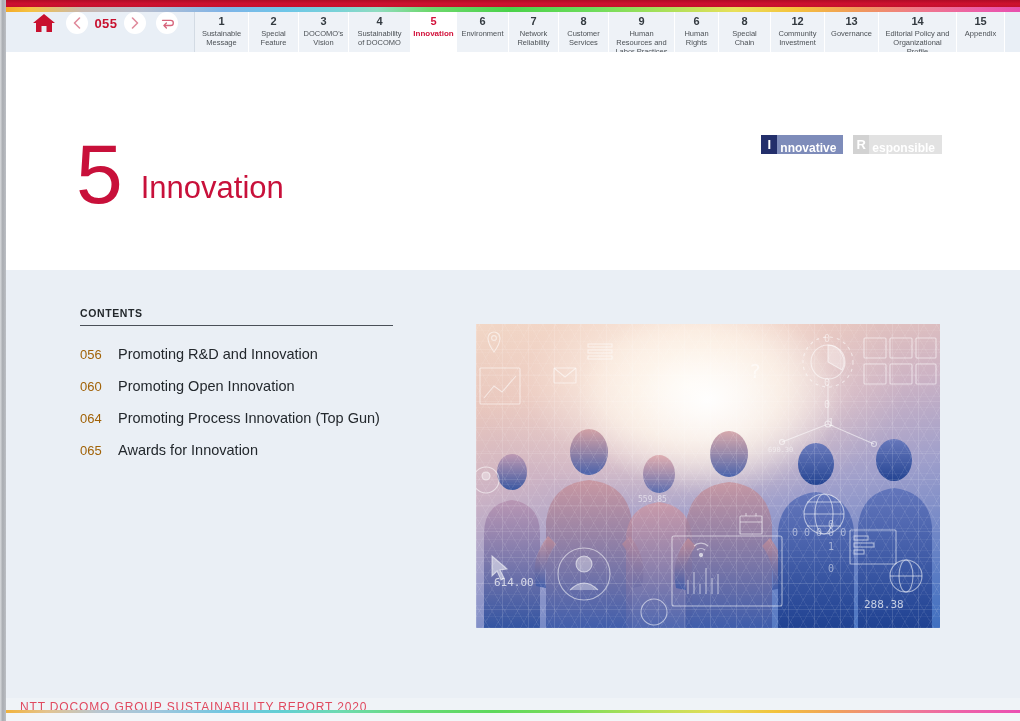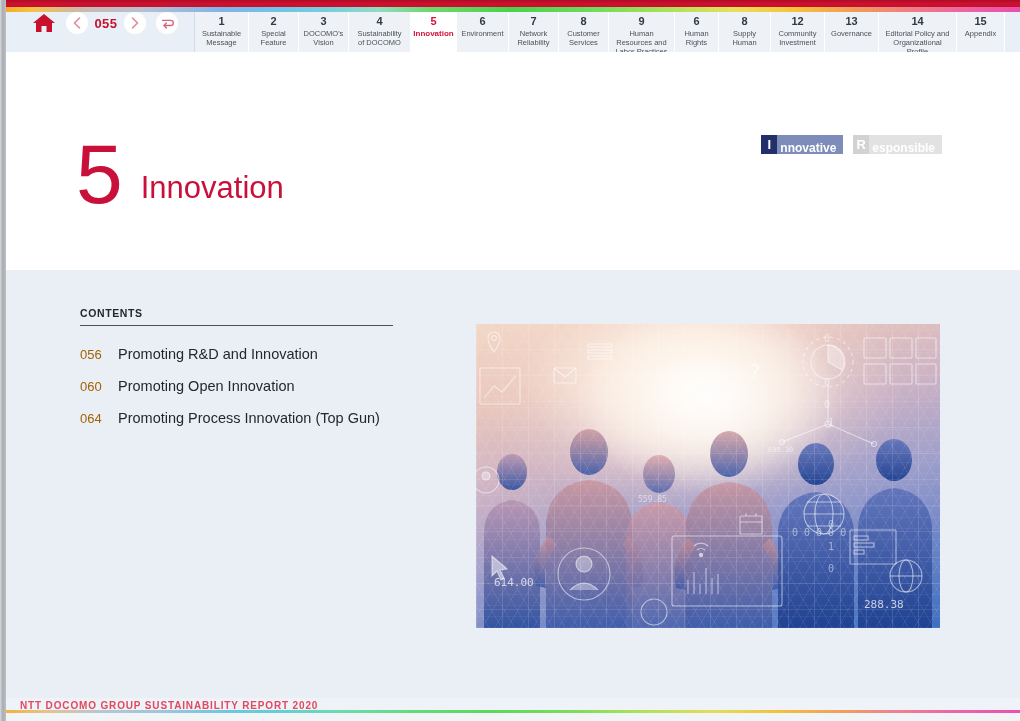--- a/index.html
+++ b/index.html
@@ -178,21 +178,21 @@
     pointer-events: none;
   }
 
   
   #footer {
     position: absolute; left: 6px; bottom: 0; width: 1014px; height: 23px;
     background: #eff3f7;
   }
   #footer-text {
     position: absolute; left: 14px; top: 2px;
-    font-size: 10px; font-weight: bold; color: #e0495f;
+    font-size: 12px; font-weight: normal; color: #e0495f;
     letter-spacing: 0.85px;
   }
   #footer-rainbow {
     position: absolute; left: 0; bottom: 8px; width: 1014px; height: 3px;
     background: linear-gradient(90deg,
       #f2b33c 0%, #e3c38f 4%, #b9c6cf 9%, #9fc6dd 15%,
       #6fc6e0 22%, #62cfd4 27%, #6ddab0 33%, #66da78 40%,
       #5cd85c 48%, #7ddc5a 56%, #b3e05a 63%, #e3dd58 70%,
       #f2c23c 76%, #f0a05c 82%, #ef8090 88%, #ed63a8 94%, #eb4fb2 100%);
   }
@@ -287,21 +287,21 @@
 Resources and
 Labor Practices</div>
       </div>
       <div class="tab" style="width: 44px;">
         <div class="tab-num">6</div>
         <div class="tab-label">Human
 Rights</div>
       </div>
       <div class="tab" style="width: 52px;">
         <div class="tab-num">8</div>
-        <div class="tab-label">Supply Human</div>
+        <div class="tab-label">Special Chain</div>
       </div>
       <div class="tab" style="width: 54px;">
         <div class="tab-num">12</div>
         <div class="tab-label">Community
 Investment</div>
       </div>
       <div class="tab" style="width: 54px;">
         <div class="tab-num">13</div>
         <div class="tab-label">Governance</div>
       </div>
@@ -347,20 +347,24 @@
           <span class="toc-page">056</span>
           <span class="toc-label">Promoting R&amp;D and Innovation</span>
         </div>
         <div class="toc-item">
           <span class="toc-page">060</span>
           <span class="toc-label">Promoting Open Innovation</span>
         </div>
         <div class="toc-item">
           <span class="toc-page">064</span>
           <span class="toc-label">Promoting Process Innovation (Top Gun)</span>
+        </div>
+        <div class="toc-item">
+          <span class="toc-page">065</span>
+          <span class="toc-label">Awards for Innovation</span>
         </div>
       </div>
   </div>
 
   <div id="hero-image">
     <div class="glow"></div>
 
     <svg class="silhouettes" viewBox="0 0 464 304" preserveAspectRatio="none" xmlns="http://www.w3.org/2000/svg">
       <defs>
         <linearGradient id="sil1" x1="0" y1="0" x2="0" y2="1">

